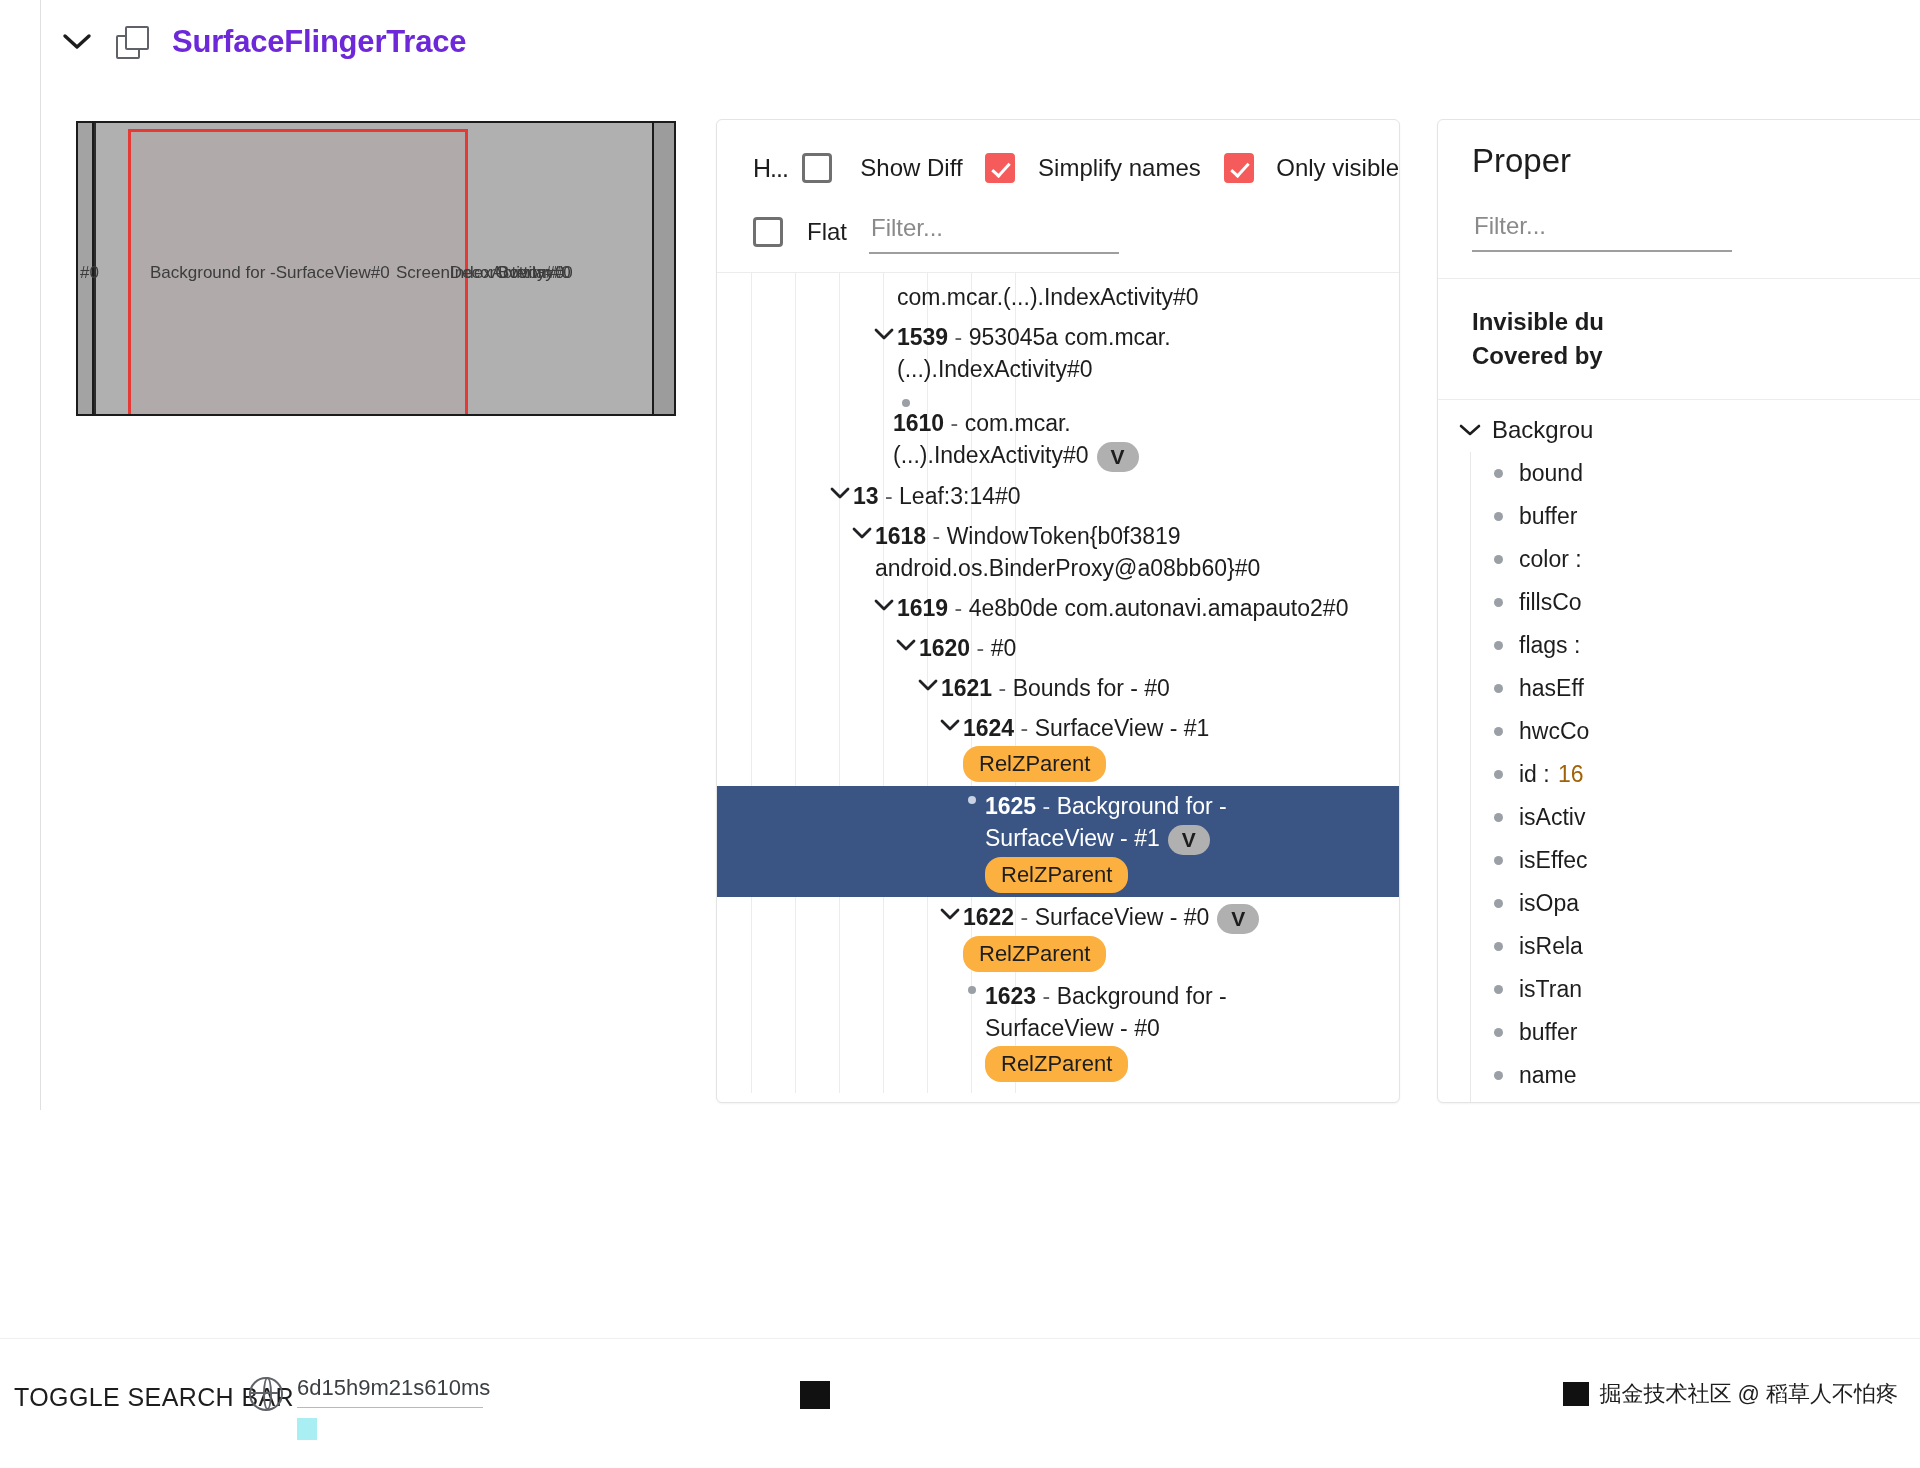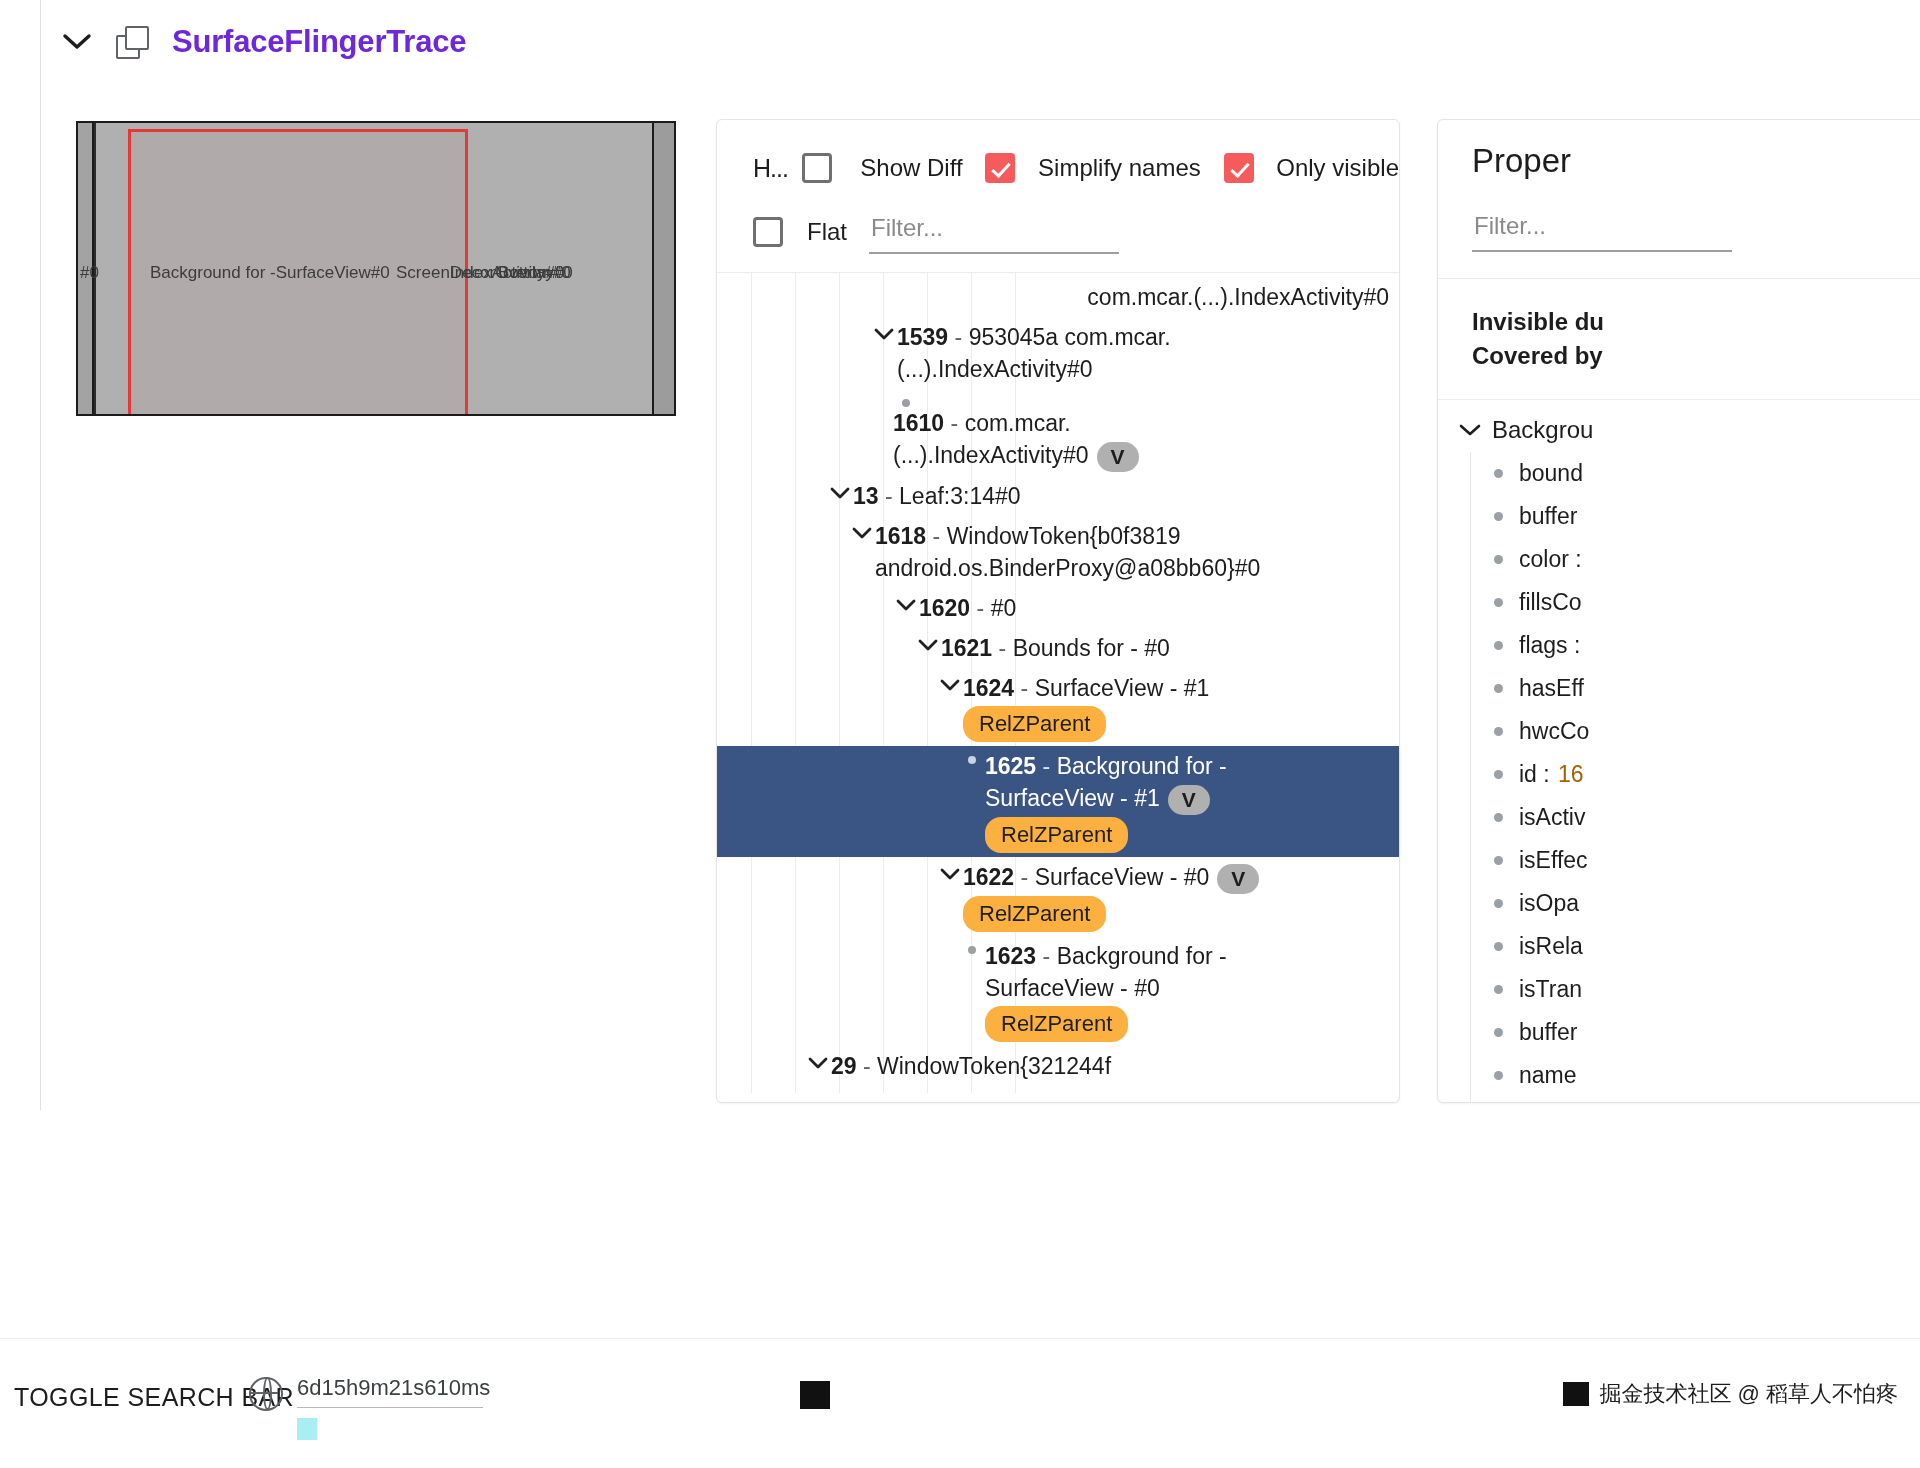--- a/index.html
+++ b/index.html
@@ -438,21 +438,21 @@
   </div>
   <div class="tree-body">
     <div class="guide" style="left:34px"></div>
     <div class="guide" style="left:78px"></div>
     <div class="guide" style="left:122px"></div>
     <div class="guide" style="left:166px"></div>
     <div class="guide" style="left:210px"></div>
     <div class="guide" style="left:254px"></div>
     <div class="guide" style="left:298px"></div>
     <div class="tree-scroll" id="tree-scroll">
-        <div class="node" style="padding-left: 154px; justify-content: flex-end;">
+        <div class="node" style="padding-left: 154px;">
           <span class="dot" style="visibility:hidden"></span>
           <span class="txt"><span>com.mcar.(...).IndexActivity#0</span></span>
         </div>
         <div class="node" style="padding-left: 154px;">
           <span class="twisty">
             <svg width="22" height="14" viewBox="0 0 22 14">
               <path d="M3 3 L11 11 L19 3" fill="none" stroke="currentColor" stroke-width="2.8" stroke-linecap="round" stroke-linejoin="round"></path>
             </svg>
           </span>
           <span class="txt"><b>1539</b> <span class="sep">-</span> <span>953045a com.mcar.</span><br><span>(...).IndexActivity#0</span></span>
@@ -469,20 +469,28 @@
           </span>
           <span class="txt"><b>13</b> <span class="sep">-</span> <span>Leaf:3:14#0</span></span>
         </div>
         <div class="node" style="padding-left: 132px;">
           <span class="twisty">
             <svg width="22" height="14" viewBox="0 0 22 14">
               <path d="M3 3 L11 11 L19 3" fill="none" stroke="currentColor" stroke-width="2.8" stroke-linecap="round" stroke-linejoin="round"></path>
             </svg>
           </span>
           <span class="txt"><b>1618</b> <span class="sep">-</span> <span>WindowToken{b0f3819</span><br><span>android.os.BinderProxy@a08bb60}#0</span></span>
+        </div>
+        <div class="node" style="padding-left: 154px;">
+          <span class="twisty">
+            <svg width="22" height="14" viewBox="0 0 22 14">
+              <path d="M3 3 L11 11 L19 3" fill="none" stroke="currentColor" stroke-width="2.8" stroke-linecap="round" stroke-linejoin="round"></path>
+            </svg>
+          </span>
+          <span class="txt"><b>1619</b> <span class="sep">-</span> <span>4e8b0de com.autonavi.amapauto2#0</span></span>
         </div>
         <div class="node" style="padding-left: 176px;">
           <span class="twisty">
             <svg width="22" height="14" viewBox="0 0 22 14">
               <path d="M3 3 L11 11 L19 3" fill="none" stroke="currentColor" stroke-width="2.8" stroke-linecap="round" stroke-linejoin="round"></path>
             </svg>
           </span>
           <span class="txt"><b>1620</b> <span class="sep">-</span> <span>#0</span></span>
         </div>
         <div class="node" style="padding-left: 198px;">

